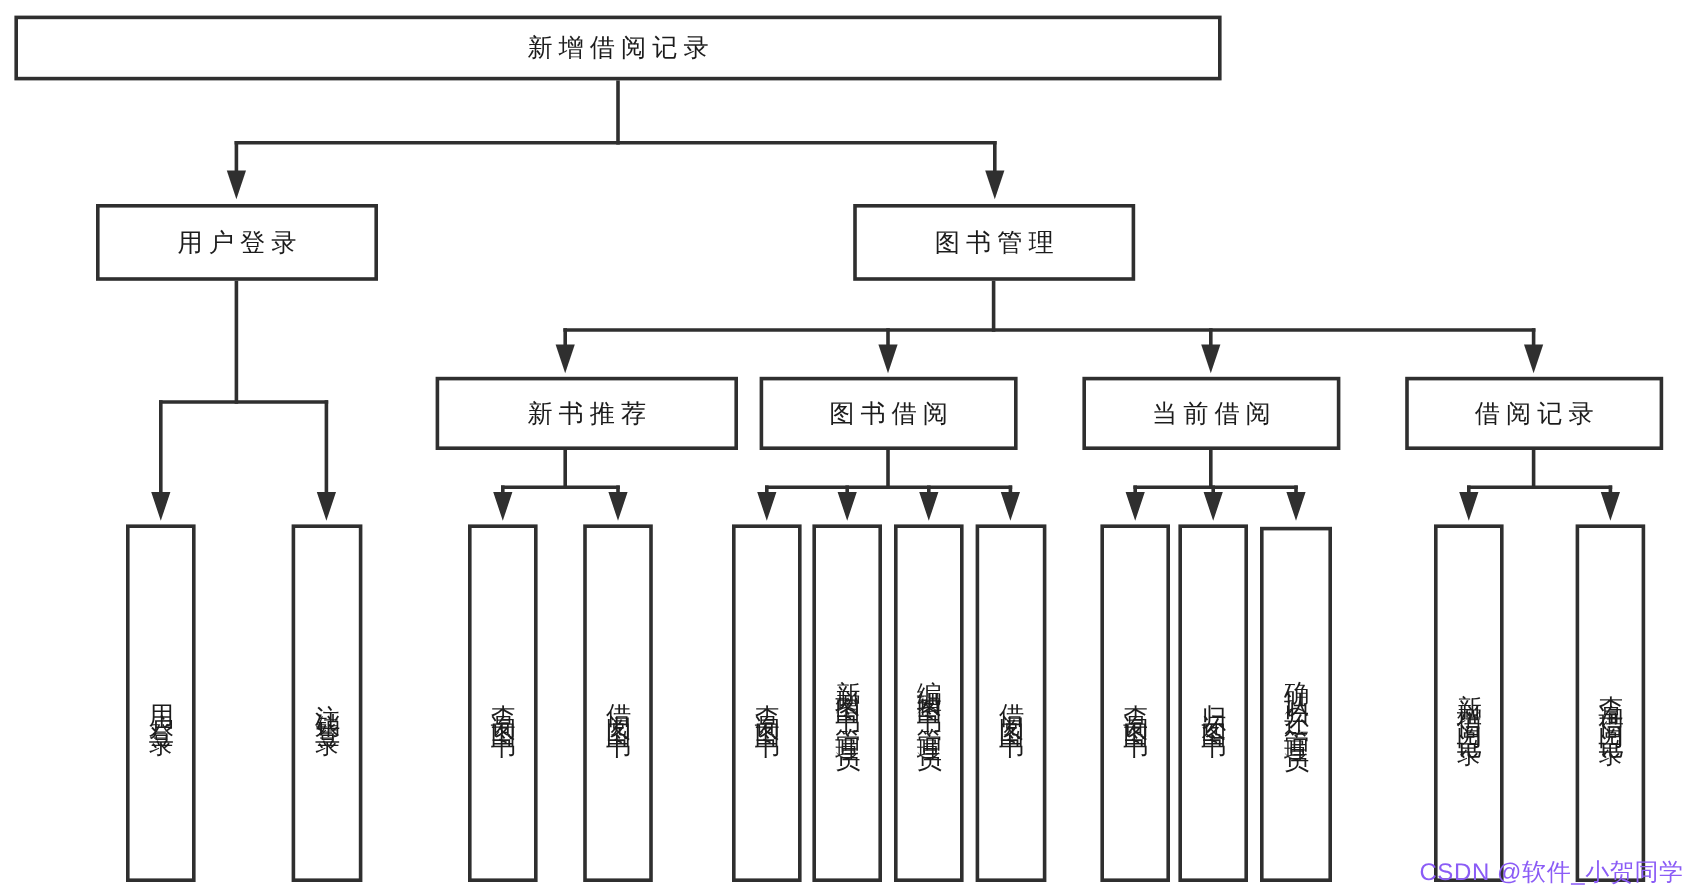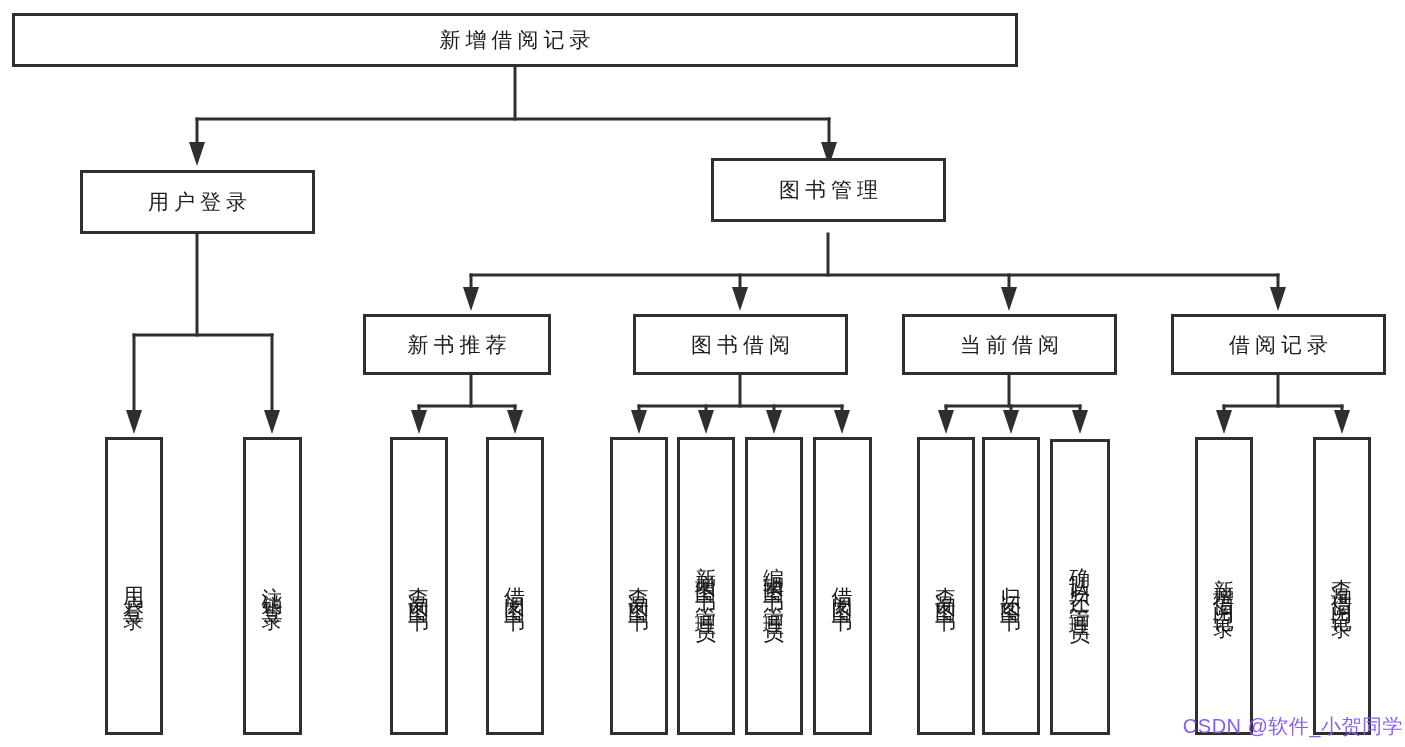--- a/index.html
+++ b/index.html
@@ -129,25 +129,25 @@
       </g>
     </svg>
 
   <div class="box box-h" style="left:12px; top:13px; width:1006px; height:54px;">
     <span>新增借阅记录</span>
   </div>
 
   <div class="box box-h" style="left:80px; top:170px; width:235px; height:64px;">
     <span>用户登录</span>
   </div>
-  <div class="box box-h" style="left:711px; top:158px; width:235px; height:64px;">
+  <div class="box box-h" style="left:711px; top:170px; width:235px; height:64px;">
     <span>图书管理</span>
   </div>
 
-  <div class="box box-h" style="left:363px; top:314px; width:188px; height:61px;">
+  <div class="box box-h" style="left:363px; top:314px; width:252px; height:61px;">
     <span>新书推荐</span>
   </div>
   <div class="box box-h" style="left:902px; top:314px; width:215px; height:61px;">
     <span>当前借阅</span>
   </div>
   <div class="box box-h" style="left:633px; top:314px; width:215px; height:61px;">
     <span>图书借阅</span>
   </div>
   <div class="box box-h" style="left:1171px; top:314px; width:215px; height:61px;">
     <span>借阅记录</span>

